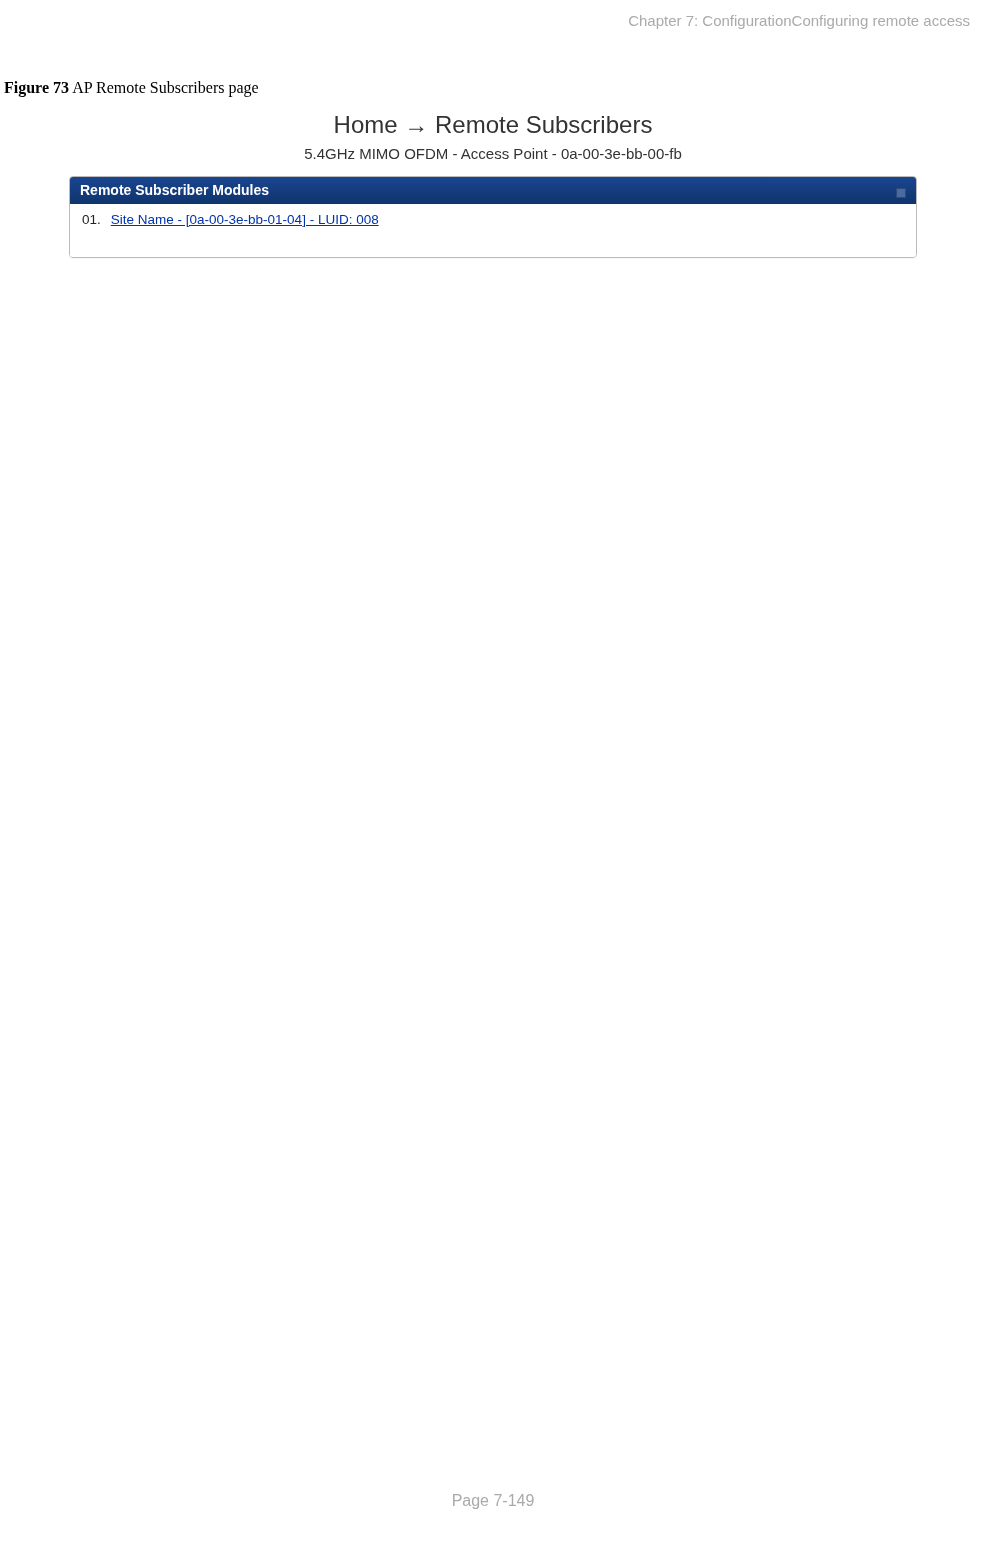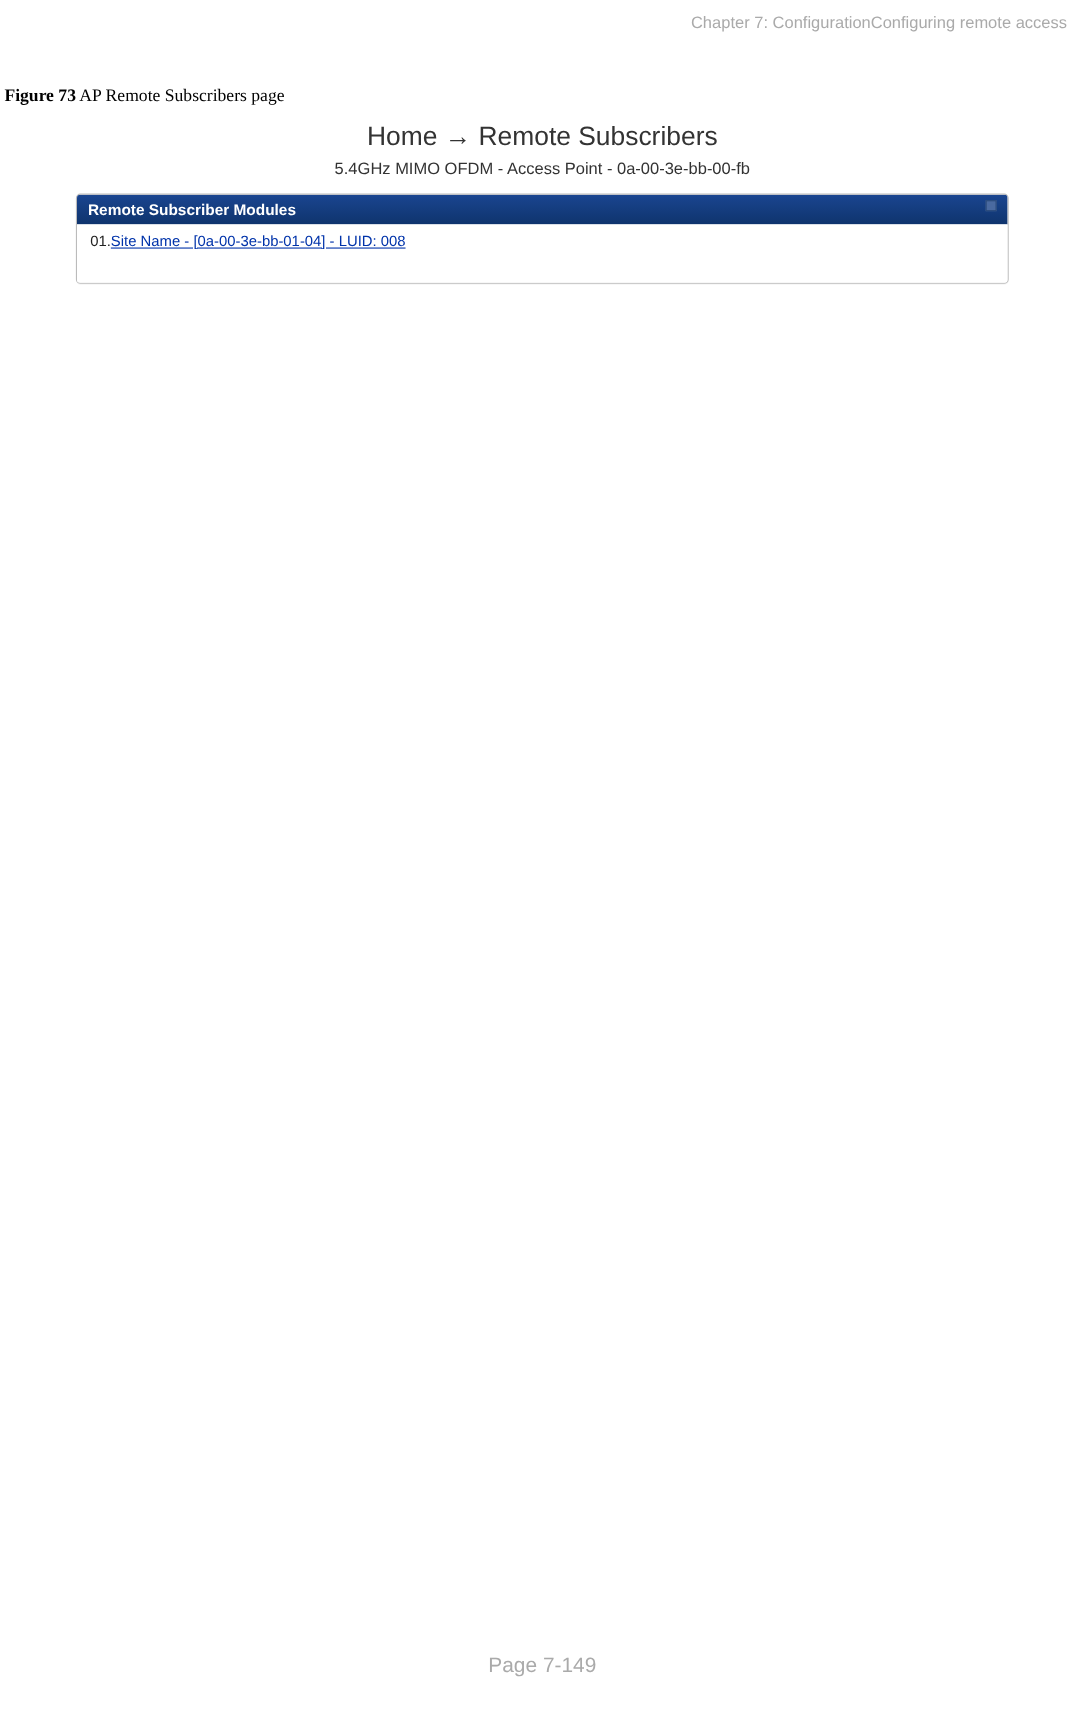--- a/index.html
+++ b/index.html
@@ -74,52 +74,53 @@
     }
     .panel-header {
       background: #10356f;
       background: linear-gradient(to bottom, #1a4590 0%, #0f346d 100%);
       color: #fff;
       padding: 5px 10px 6px 10px;
       font-size: 14px;
       font-weight: bold;
       display: flex;
       justify-content: space-between;
-      align-items: flex-start;
+      align-items: flex-end;
     }
     .panel-control {
       width: 10px;
       height: 10px;
       background: #4a6aa0;
       border: 1px solid #2a4a7a;
       display: inline-block;
     }
     .panel-body {
       background: #fff;
       padding: 8px 12px 30px 12px;
     }
     .list-entry {
       font-size: 13.5px;
       color: #222;
       display: flex;
       align-items: baseline;
+      gap: 10px;
     }
     .list-number {
       color: #222;
     }
     .list-link {
       color: #0033aa;
       text-decoration: underline;
     }
     .footer {
       position: absolute;
-      bottom: 28px;
+      bottom: 44px;
       width: 100%;
       text-align: center;
-      font-size: 19px;
+      font-size: 16px;
       color: #aaaaaa;
     }
   </style>
 </head>
 <body>
 
 <div class="header-row">
   <span class="header-left">Chapter 7:  Configuration</span>
   <span class="header-right">Configuring remote access</span>
 </div>

